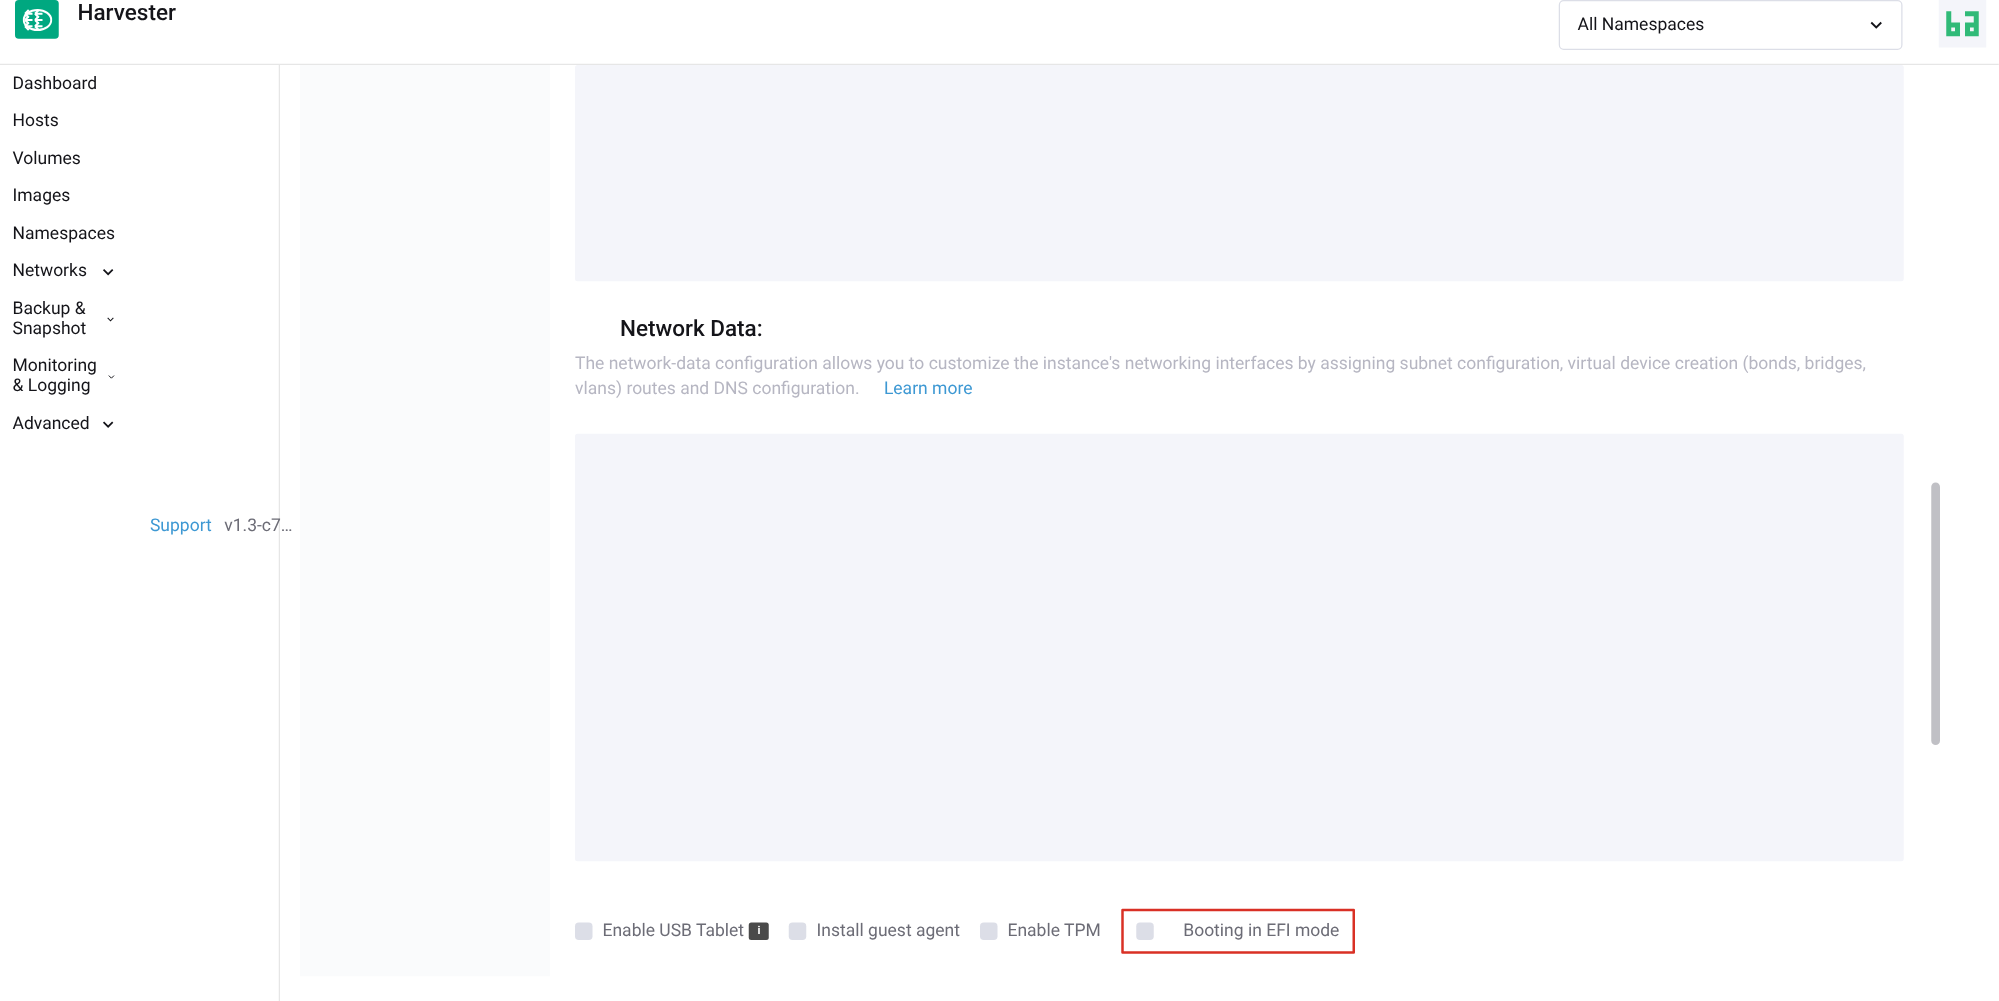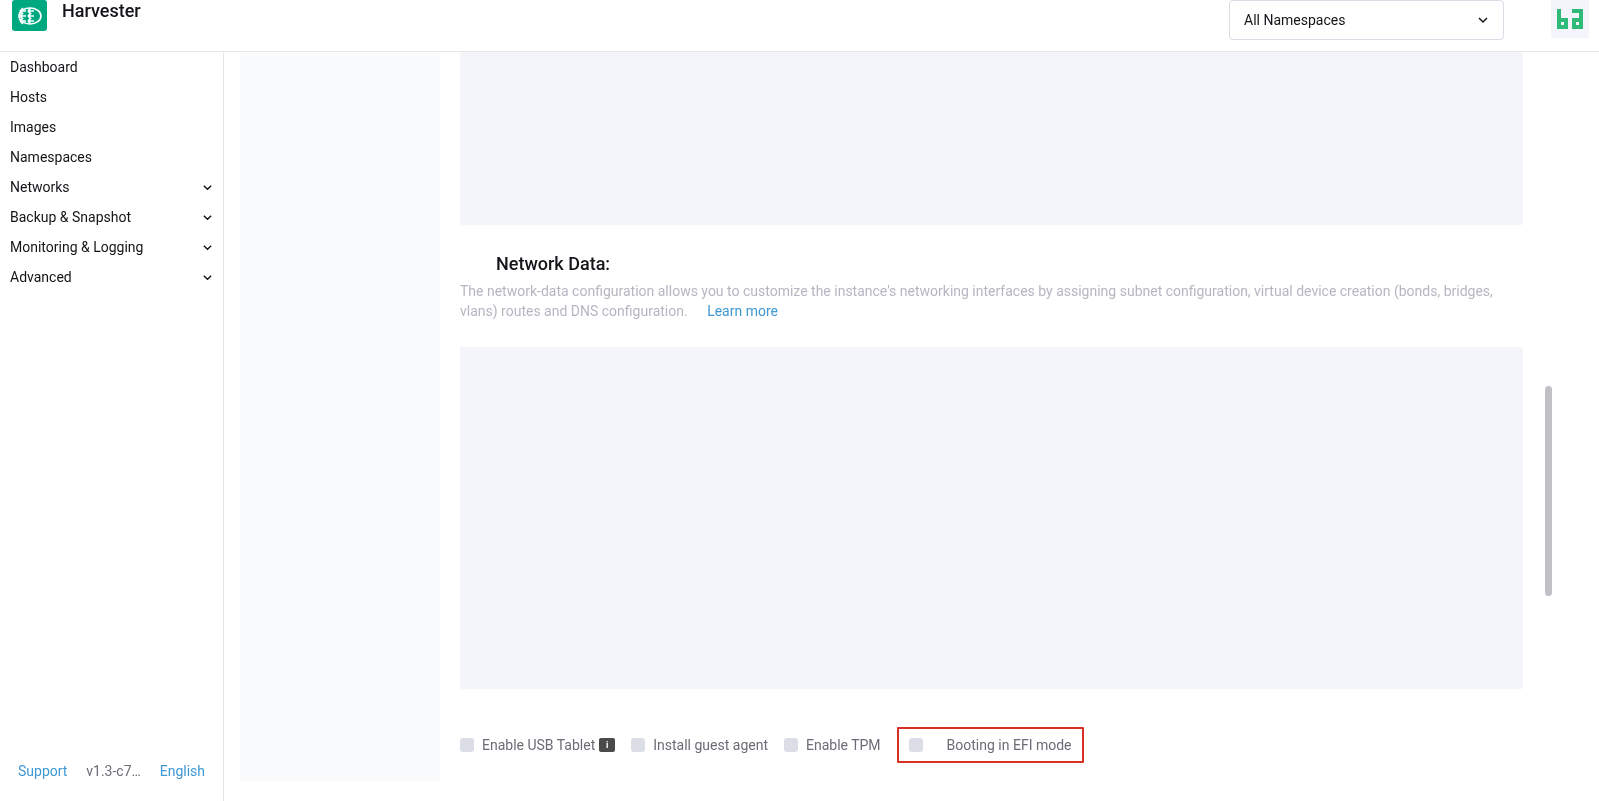--- a/index.html
+++ b/index.html
@@ -33,21 +33,21 @@
     margin-right: 15px;
   }
   .logo-box svg { width: 24px; height: 18px; }
   .app-title {
     font-size: 18px;
     font-weight: 500;
     color: #141419;
   }
   .namespace-select {
     position: absolute;
-    right: 95px;
+    right: 77px;
     width: 275px;
     height: 40px;
     border: 1px solid #dcdee7;
     border-radius: 4px;
     display: flex;
     align-items: center;
     padding: 0 14px;
     justify-content: space-between;
     cursor: pointer;
   }
@@ -65,21 +65,21 @@
 
   
   .sidebar {
     position: absolute;
     top: 52px;
     left: 0;
     width: 224px;
     height: 749px;
     border-right: 1px solid #e6e6e6;
     display: flex;
-    flex-direction: column;
+    flex-direction: row;
   }
   .nav-list { flex: 1; padding-top: 0; }
   .nav-item {
     padding: 7px 10px;
     font-size: 14px;
     color: #141419;
     cursor: pointer;
     display: flex;
     align-items: center;
     justify-content: space-between;
@@ -247,20 +247,23 @@
   </div>
 </div>
 
 <div class="sidebar">
   <div class="nav-list">
     <div class="nav-item">
       <span>Dashboard</span>
     </div>
     <div class="nav-item">
       <span>Hosts</span>
+    </div>
+    <div class="nav-item">
+      <span>Volumes</span>
     </div>
     <div class="nav-item">
       <span>Images</span>
     </div>
     <div class="nav-item">
       <span>Namespaces</span>
     </div>
     <div class="nav-item">
       <span>Networks</span>
       <svg class="chevron" width="11" height="11" viewBox="0 0 12 12">

